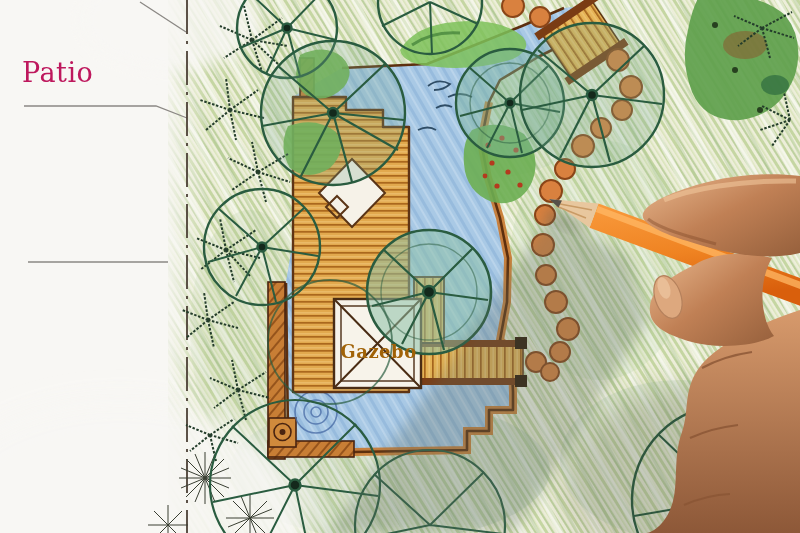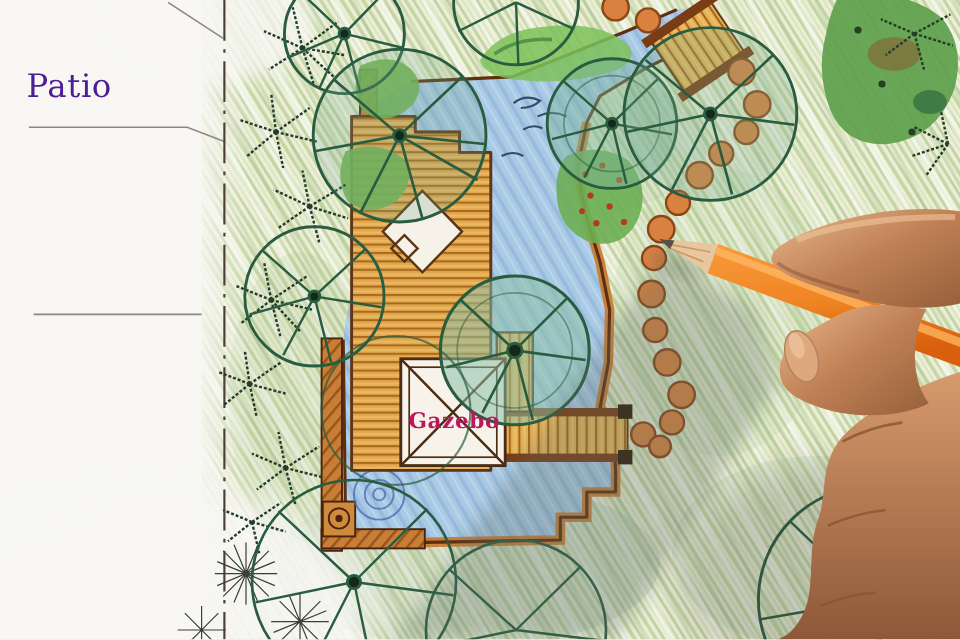--- a/index.html
+++ b/index.html
@@ -1,22 +1,22 @@
 <!DOCTYPE html>
 <html><head>
 <meta charset="utf-8">
 <style>
   html,body{margin:0;padding:0;background:#e8e6e2;}
   #stage{position:relative;width:800px;height:533px;overflow:hidden;background:#f7f6f3;
          font-family:"DejaVu Serif","Liberation Serif",serif;}
   #stage svg{position:absolute;left:0;top:0;}
-  .plan-label{position:absolute;color:#4c1d95;font-size:27px;letter-spacing:0.5px;
+  .plan-label{position:absolute;color:#be185d;font-size:27px;letter-spacing:0.5px;
               font-family:"DejaVu Serif","Liberation Serif",serif;}
   #gazebo-label{position:absolute;left:336px;top:341px;width:85px;text-align:center;
-                color:#be185d;font-size:18px;font-weight:bold;letter-spacing:0.5px;}
+                color:#a16207;font-size:18px;font-weight:bold;letter-spacing:0.5px;}
 </style>
 </head>
 <body>
 
 <div id="stage">
 <svg width="800" height="533" viewBox="0 0 800 533">
   <defs>
     <pattern id="lawn" width="15" height="15" patternUnits="userSpaceOnUse" patternTransform="rotate(-32)">
       <rect width="15" height="15" fill="#edeeda"></rect>
       <rect x="0" width="3" height="15" fill="#c5d6a2"></rect>

